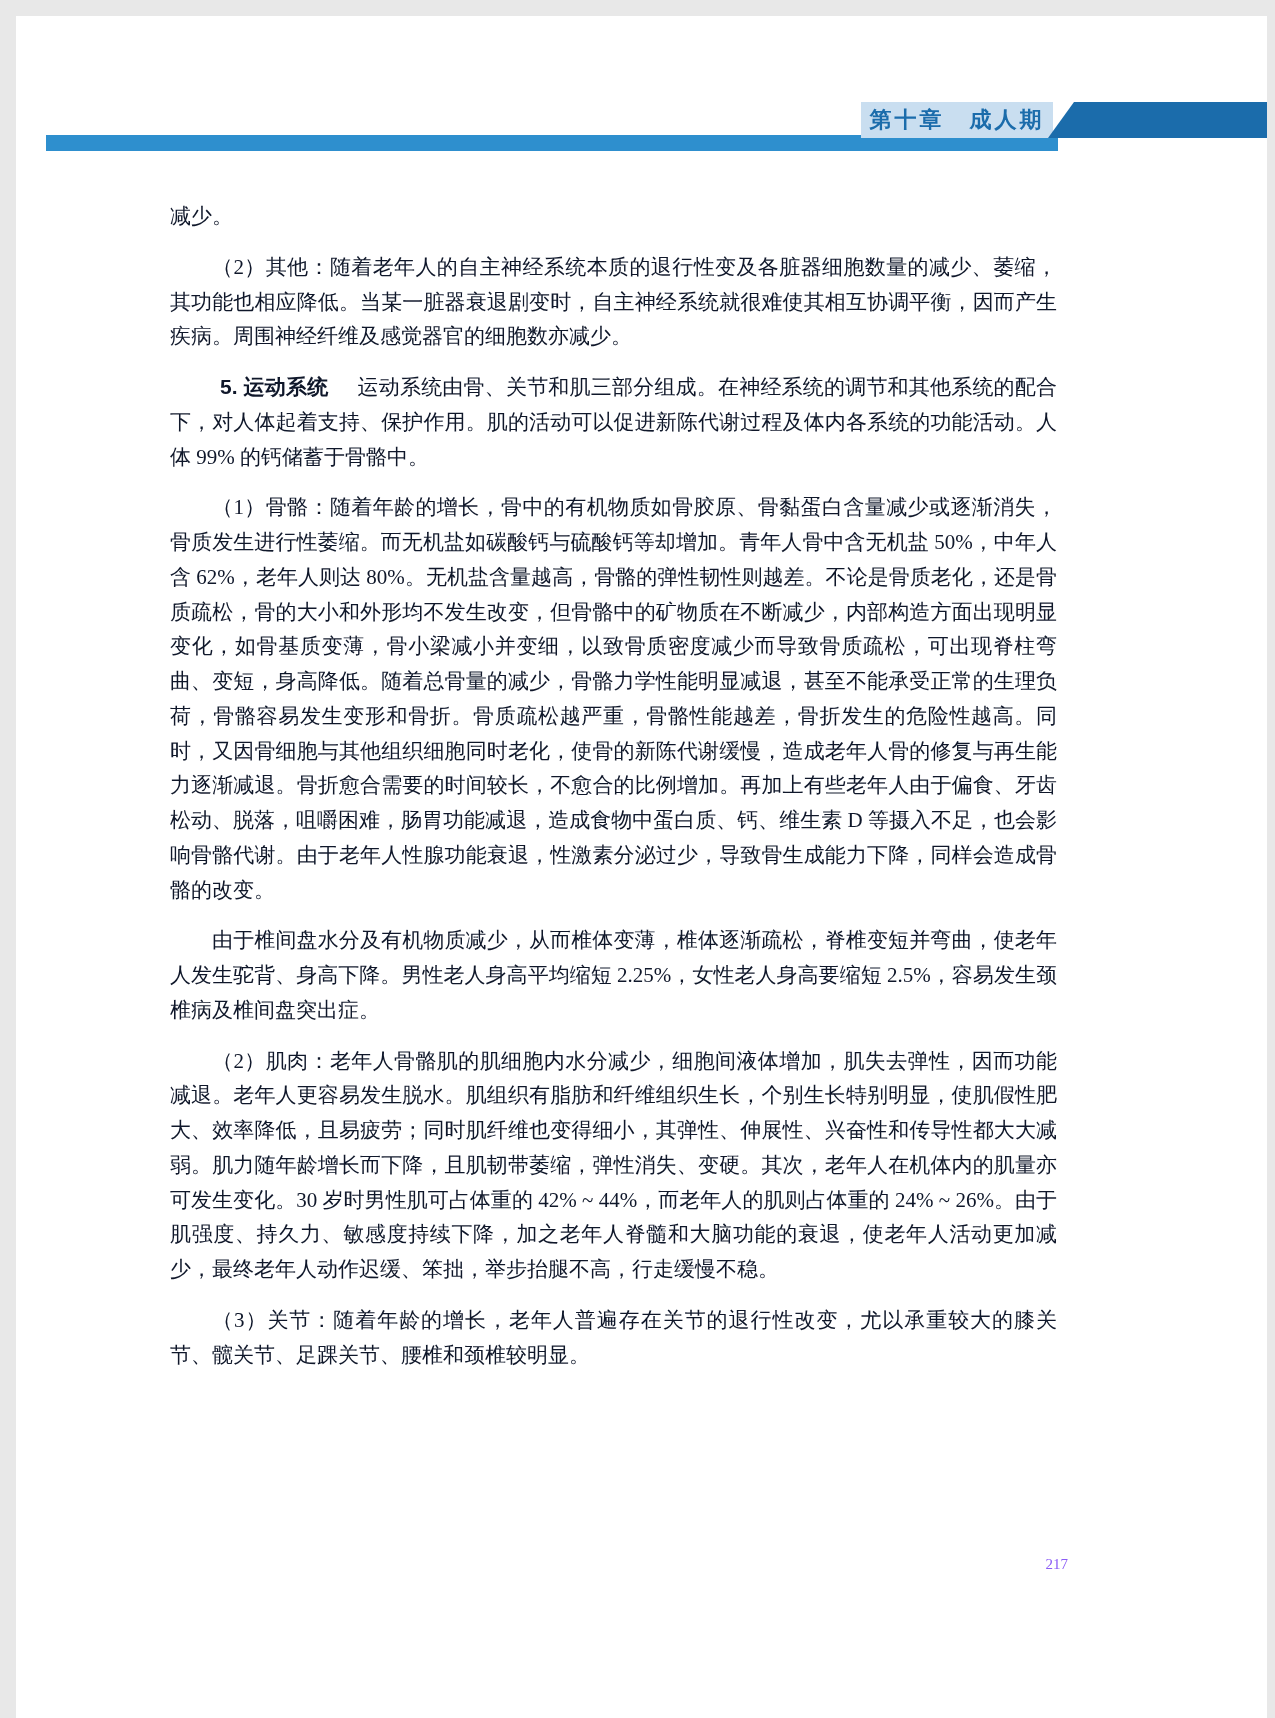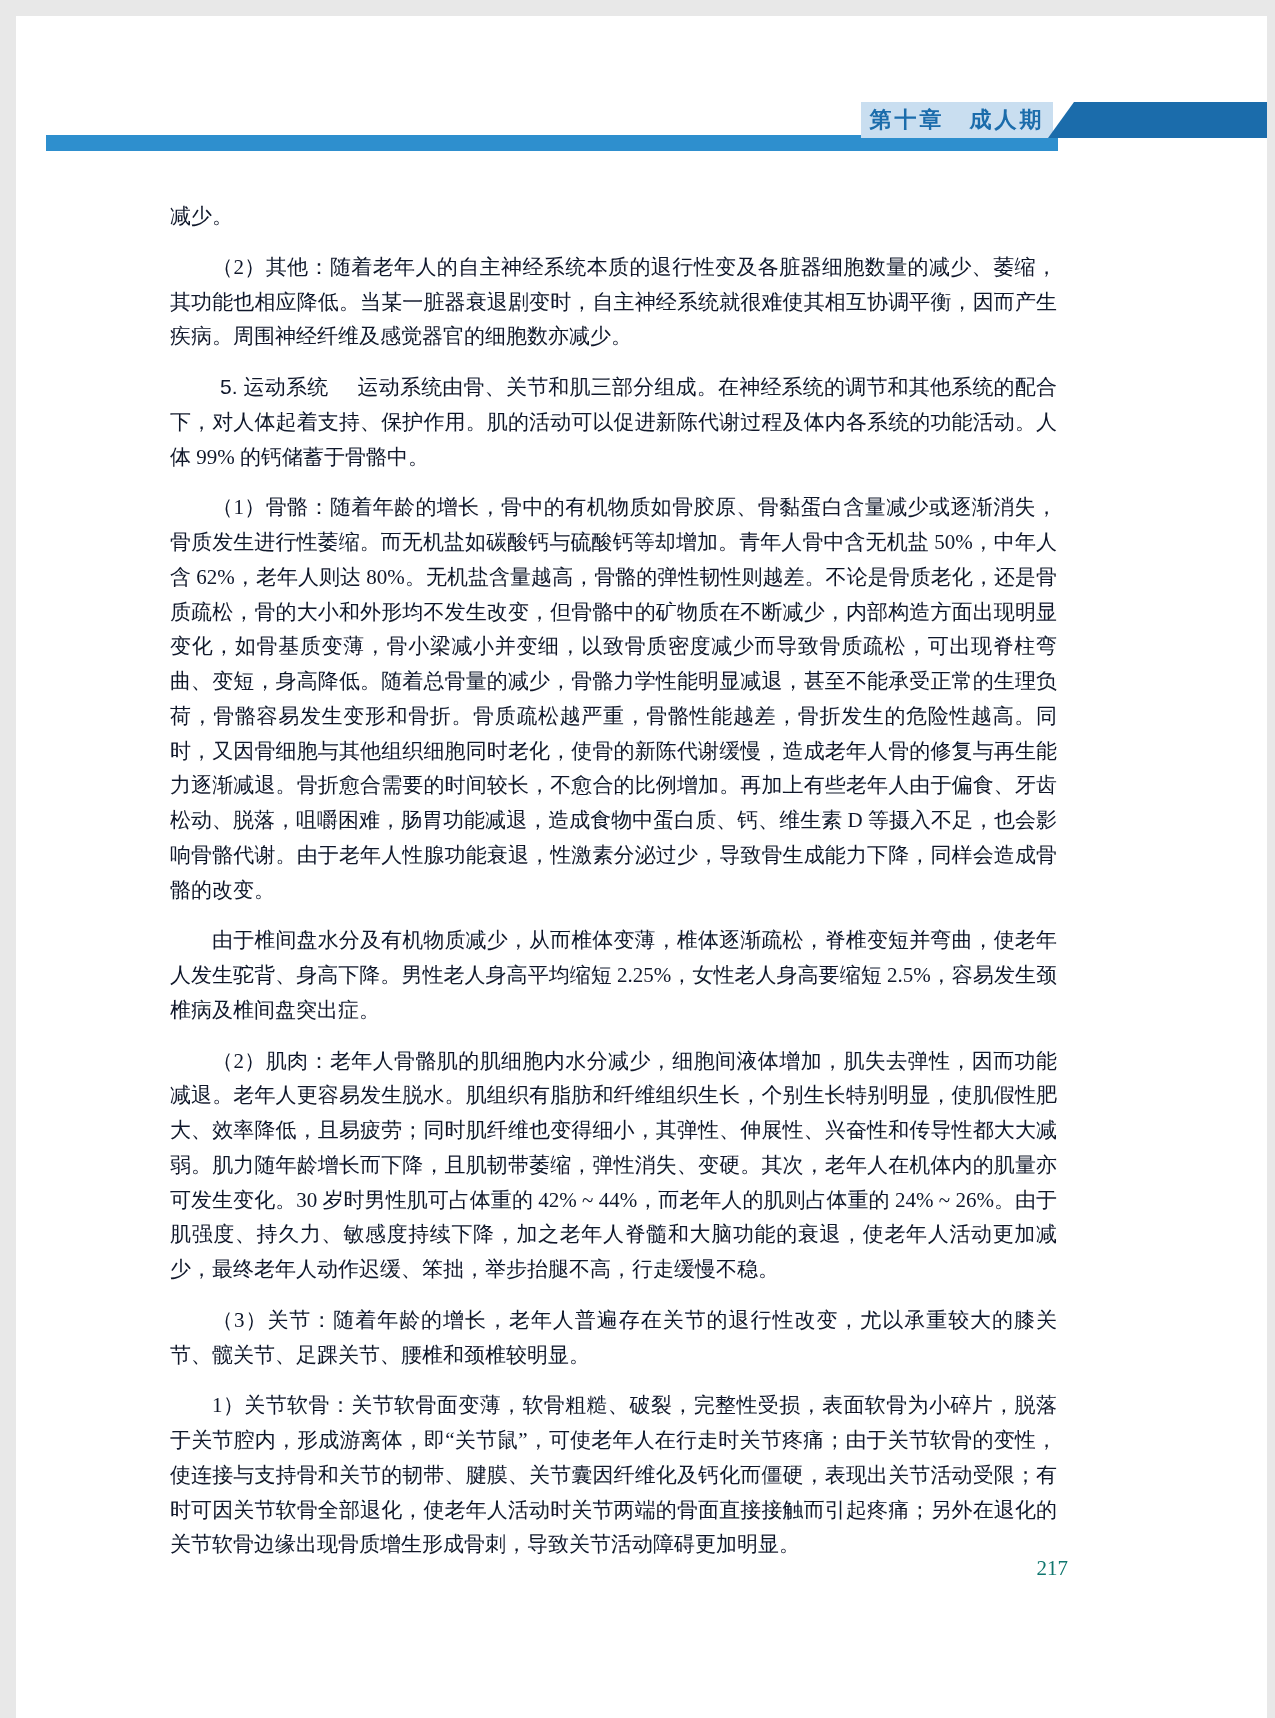--- a/index.html
+++ b/index.html
@@ -59,30 +59,30 @@
     left: 138px;
     top: 167px;
     width: 919px;
     font-size: 21px;
     line-height: 34.75px;
     text-align: justify;
     color: #0f172a;
   }
   .para { margin: 0; }
   .para.indent { text-indent: 2em; }
-  .para b { font-family: "Liberation Sans", "DejaVu Sans", sans-serif; font-weight: normal; }
+  .para b { font-family: "Liberation Sans", "DejaVu Sans", sans-serif; font-weight: bold; }
   
   .page-number {
     position: absolute;
     left: 1004px;
     top: 1532px;
     width: 56px;
-    font-size: 21px;
+    font-size: 15px;
     text-align: right;
-    color: #0f766e;
+    color: #8b5cf6;
     font-family: "Liberation Serif", "DejaVu Serif", serif;
   }
 </style>
 </head>
 <body>
 
 <div class="page">
 
   <div class="header-rule"></div>
   <div class="chapter-box">
@@ -91,18 +91,17 @@
   <div class="corner-shape"></div>
 
   <div class="body-text">
       <p class="para">减少。</p>
       <p class="para indent">（2）其他：随着老年人的自主神经系统本质的退行性变及各脏器细胞数量的减少、萎缩，其功能也相应降低。当某一脏器衰退剧变时，自主神经系统就很难使其相互协调平衡，因而产生疾病。周围神经纤维及感觉器官的细胞数亦减少。</p>
       <p class="para indent"><b>5. 运动系统</b>　运动系统由骨、关节和肌三部分组成。在神经系统的调节和其他系统的配合下，对人体起着支持、保护作用。肌的活动可以促进新陈代谢过程及体内各系统的功能活动。人体 99% 的钙储蓄于骨骼中。</p>
       <p class="para indent">（1）骨骼：随着年龄的增长，骨中的有机物质如骨胶原、骨黏蛋白含量减少或逐渐消失，骨质发生进行性萎缩。而无机盐如碳酸钙与硫酸钙等却增加。青年人骨中含无机盐 50%，中年人含 62%，老年人则达 80%。无机盐含量越高，骨骼的弹性韧性则越差。不论是骨质老化，还是骨质疏松，骨的大小和外形均不发生改变，但骨骼中的矿物质在不断减少，内部构造方面出现明显变化，如骨基质变薄，骨小梁减小并变细，以致骨质密度减少而导致骨质疏松，可出现脊柱弯曲、变短，身高降低。随着总骨量的减少，骨骼力学性能明显减退，甚至不能承受正常的生理负荷，骨骼容易发生变形和骨折。骨质疏松越严重，骨骼性能越差，骨折发生的危险性越高。同时，又因骨细胞与其他组织细胞同时老化，使骨的新陈代谢缓慢，造成老年人骨的修复与再生能力逐渐减退。骨折愈合需要的时间较长，不愈合的比例增加。再加上有些老年人由于偏食、牙齿松动、脱落，咀嚼困难，肠胃功能减退，造成食物中蛋白质、钙、维生素 D 等摄入不足，也会影响骨骼代谢。由于老年人性腺功能衰退，性激素分泌过少，导致骨生成能力下降，同样会造成骨骼的改变。</p>
       <p class="para indent">由于椎间盘水分及有机物质减少，从而椎体变薄，椎体逐渐疏松，脊椎变短并弯曲，使老年人发生驼背、身高下降。男性老人身高平均缩短 2.25%，女性老人身高要缩短 2.5%，容易发生颈椎病及椎间盘突出症。</p>
       <p class="para indent">（2）肌肉：老年人骨骼肌的肌细胞内水分减少，细胞间液体增加，肌失去弹性，因而功能减退。老年人更容易发生脱水。肌组织有脂肪和纤维组织生长，个别生长特别明显，使肌假性肥大、效率降低，且易疲劳；同时肌纤维也变得细小，其弹性、伸展性、兴奋性和传导性都大大减弱。肌力随年龄增长而下降，且肌韧带萎缩，弹性消失、变硬。其次，老年人在机体内的肌量亦可发生变化。30 岁时男性肌可占体重的 42% ~ 44%，而老年人的肌则占体重的 24% ~ 26%。由于肌强度、持久力、敏感度持续下降，加之老年人脊髓和大脑功能的衰退，使老年人活动更加减少，最终老年人动作迟缓、笨拙，举步抬腿不高，行走缓慢不稳。</p>
       <p class="para indent">（3）关节：随着年龄的增长，老年人普遍存在关节的退行性改变，尤以承重较大的膝关节、髋关节、足踝关节、腰椎和颈椎较明显。</p>
-      <p class="para indent">1）关节软骨：关节软骨面变薄，软骨粗糙、破裂，完整性受损，表面软骨为小碎片，脱落于关节腔内，形成游离体，即“关节鼠”，可使老年人在行走时关节疼痛；由于关节软骨的变性，使连接与支持骨和关节的韧带、腱膜、关节囊因纤维化及钙化而僵硬，表现出关节活动受限；有时可因关节软骨全部退化，使老年人活动时关节两端的骨面直接接触而引起疼痛；另外在退化的关节软骨边缘出现骨质增生形成骨刺，导致关节活动障碍更加明显。</p>
     </div>
 
   <div class="page-number">217</div>
 
 </div>
 
 </body></html>

